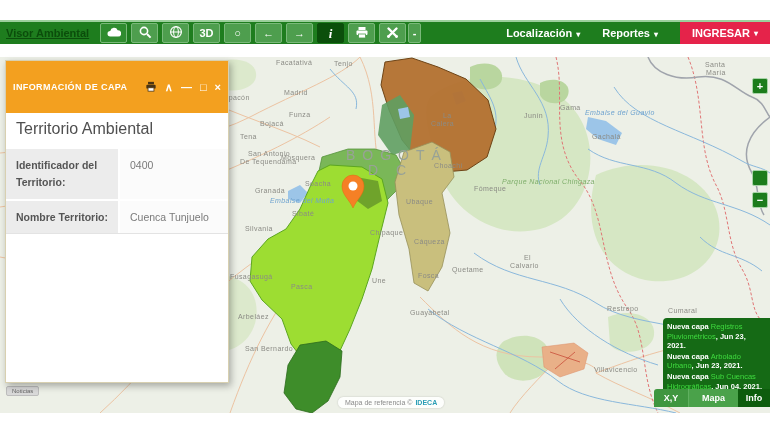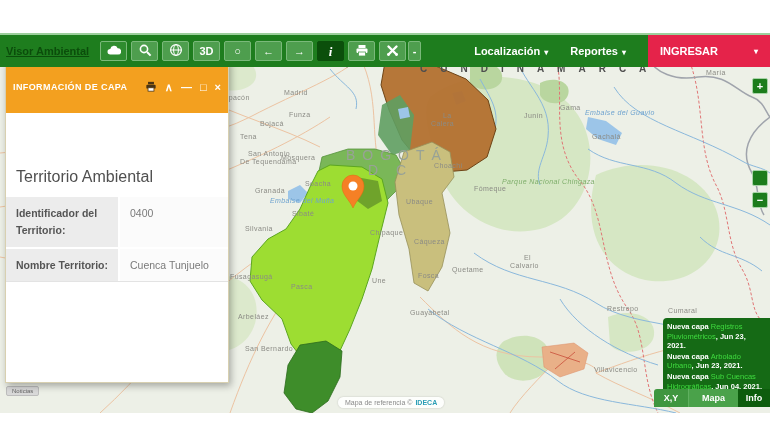--- a/index.html
+++ b/index.html
@@ -3,21 +3,21 @@
 <meta charset="utf-8">
 <style>
   html,body{margin:0;padding:0;}
   body{
     width:770px;height:440px;position:relative;overflow:hidden;
     background:#ffffff;font-family:"Liberation Sans",sans-serif;
     -webkit-font-smoothing:antialiased;
   }
   
   .toolbar{
-    position:absolute;left:0;top:33px;width:770px;height:34px;
+    position:absolute;left:0;top:20px;width:770px;height:24px;
     background:#1e7d1e;border-top:2px solid #9ccf9c;box-sizing:border-box;
     display:flex;align-items:center;z-index:6;
   }
   .logo{
     margin-left:6px;width:92px;flex:0 0 auto;color:#0b4d0b;font-size:11px;
     font-weight:bold;text-decoration:underline;white-space:nowrap;overflow:hidden;cursor:pointer;
   }
   .tb-group{display:flex;align-items:center;height:100%;}
   .tbtn{
     width:27px;height:20px;margin:0 2px;background:#4e9e4e;border:1px solid #7ab97a;
@@ -27,21 +27,21 @@
   }
   .tbtn.dark{background:#2f8c2f;}
   .tbtn.active{background:#0b4f0b;border-color:#0b4f0b;}
   .tbtn.narrow{width:13px;margin-left:0;}
   .tbtn .it{font-family:"Liberation Serif",serif;font-style:italic;font-size:13px;}
   .tb-right{margin-left:auto;display:flex;align-items:center;height:100%;}
   .menu{color:#fff;font-size:11px;font-weight:bold;margin-right:22px;cursor:pointer;white-space:nowrap;}
   .menu .caret,.login .caret{font-size:8px;margin-left:4px;}
   .login{
     background:#e5234a;height:100%;display:flex;align-items:center;padding:0 12px;
-    color:#fff;font-size:11px;font-weight:bold;cursor:pointer;white-space:nowrap;gap:32px;
+    color:#fff;font-size:11px;font-weight:bold;cursor:pointer;white-space:nowrap;
   }
   
   .map{position:absolute;left:0;top:57px;width:770px;height:356px;background:#edf0e7;overflow:hidden;z-index:1;}
   .map svg.base{position:absolute;left:0;top:0;}
   .mlbl{position:absolute;font-size:7px;color:#8b8b85;white-space:nowrap;letter-spacing:.4px;}
   .mlbl.water{color:#6fa3cf;font-style:italic;}
   .mlbl.park{color:#7fae6b;font-style:italic;}
   .region-lbl{position:absolute;left:420px;top:6px;font-size:10px;font-weight:bold;color:#4e4e4e;letter-spacing:13px;white-space:nowrap;}
   .city-lbl{position:absolute;font-size:14px;color:#98a296;letter-spacing:7px;white-space:nowrap;}
   
@@ -85,21 +85,21 @@
   .panel{
     position:absolute;left:5px;top:60px;width:224px;height:323px;background:#ffffff;
     border:1px solid #d8d0b0;box-shadow:2px 3px 7px rgba(0,0,0,.3);z-index:5;box-sizing:border-box;
   }
   .panel-hd{
     height:20px;background:#f3a01f;display:flex;align-items:center;padding:16px 7px;
   }
   .panel-hd .hd-title{font-size:9px;font-weight:bold;color:#fff;letter-spacing:.4px;}
   .hd-icons{margin-left:auto;display:flex;align-items:center;gap:8px;}
   .hd-icons .hico{color:#fff;font-size:11px;font-weight:bold;line-height:1;cursor:pointer;}
-  .panel-title{padding:7px 10px 9px;font-size:16px;color:#4f4f4f;margin-top:48px;}
+  .panel-title{padding:7px 10px 9px;font-size:16px;color:#4f4f4f;}
   .ptable{border-bottom:1px solid #e3e3e3;}
   .prow{display:flex;border-top:2px solid #ffffff;}
   .prow .lbl-cell{
     width:112px;flex:0 0 auto;background:#ececec;padding:8px 10px;
     font-size:10.5px;font-weight:bold;color:#555;line-height:1.6;box-sizing:border-box;
   }
   .prow .val-cell{
     flex:1;background:#fbfbfb;border-left:2px solid #ffffff;padding:8px 10px;
     font-size:10.5px;color:#7a7a7a;line-height:1.6;
   }
@@ -239,21 +239,20 @@
 
     <path d="M542,290 L574,286 L588,296 L584,312 L560,320 L544,310 Z" fill="#e9b088" stroke="#dc8f6a" stroke-width="0.5"></path>
     <path d="M550,295 L580,305 M555,312 L575,295" stroke="#d0634a" stroke-width="1" fill="none"></path>
 
     <g>
       <path d="M353,151 C349,142 342,138 342,129 A11,11 0 1 1 364,129 C364,138 357,142 353,151 Z" fill="#f58025" stroke="#e06a10" stroke-width="0.5"></path>
       <circle cx="353" cy="129" r="4.5" fill="#ffffff"></circle>
     </g>
   </svg>
 
-  <div class="region-lbl">CUNDINAMARCA</div>
   <div class="city-lbl" style="left:346px;top:90px;">BOGOTÁ</div>
   <div class="city-lbl" style="left:368px;top:105px;">D C</div>
 
   <span class="mlbl" style="left:276px;top:2px">Facatativá</span>
   <span class="mlbl" style="left:334px;top:3px">Tenjo</span>
   <span class="mlbl" style="left:284px;top:32px">Madrid</span>
   <span class="mlbl" style="left:222px;top:37px">Zipacón</span>
   <span class="mlbl" style="left:289px;top:54px">Funza</span>
   <span class="mlbl" style="left:260px;top:63px">Bojacá</span>
   <span class="mlbl" style="left:240px;top:76px">Tena</span>

